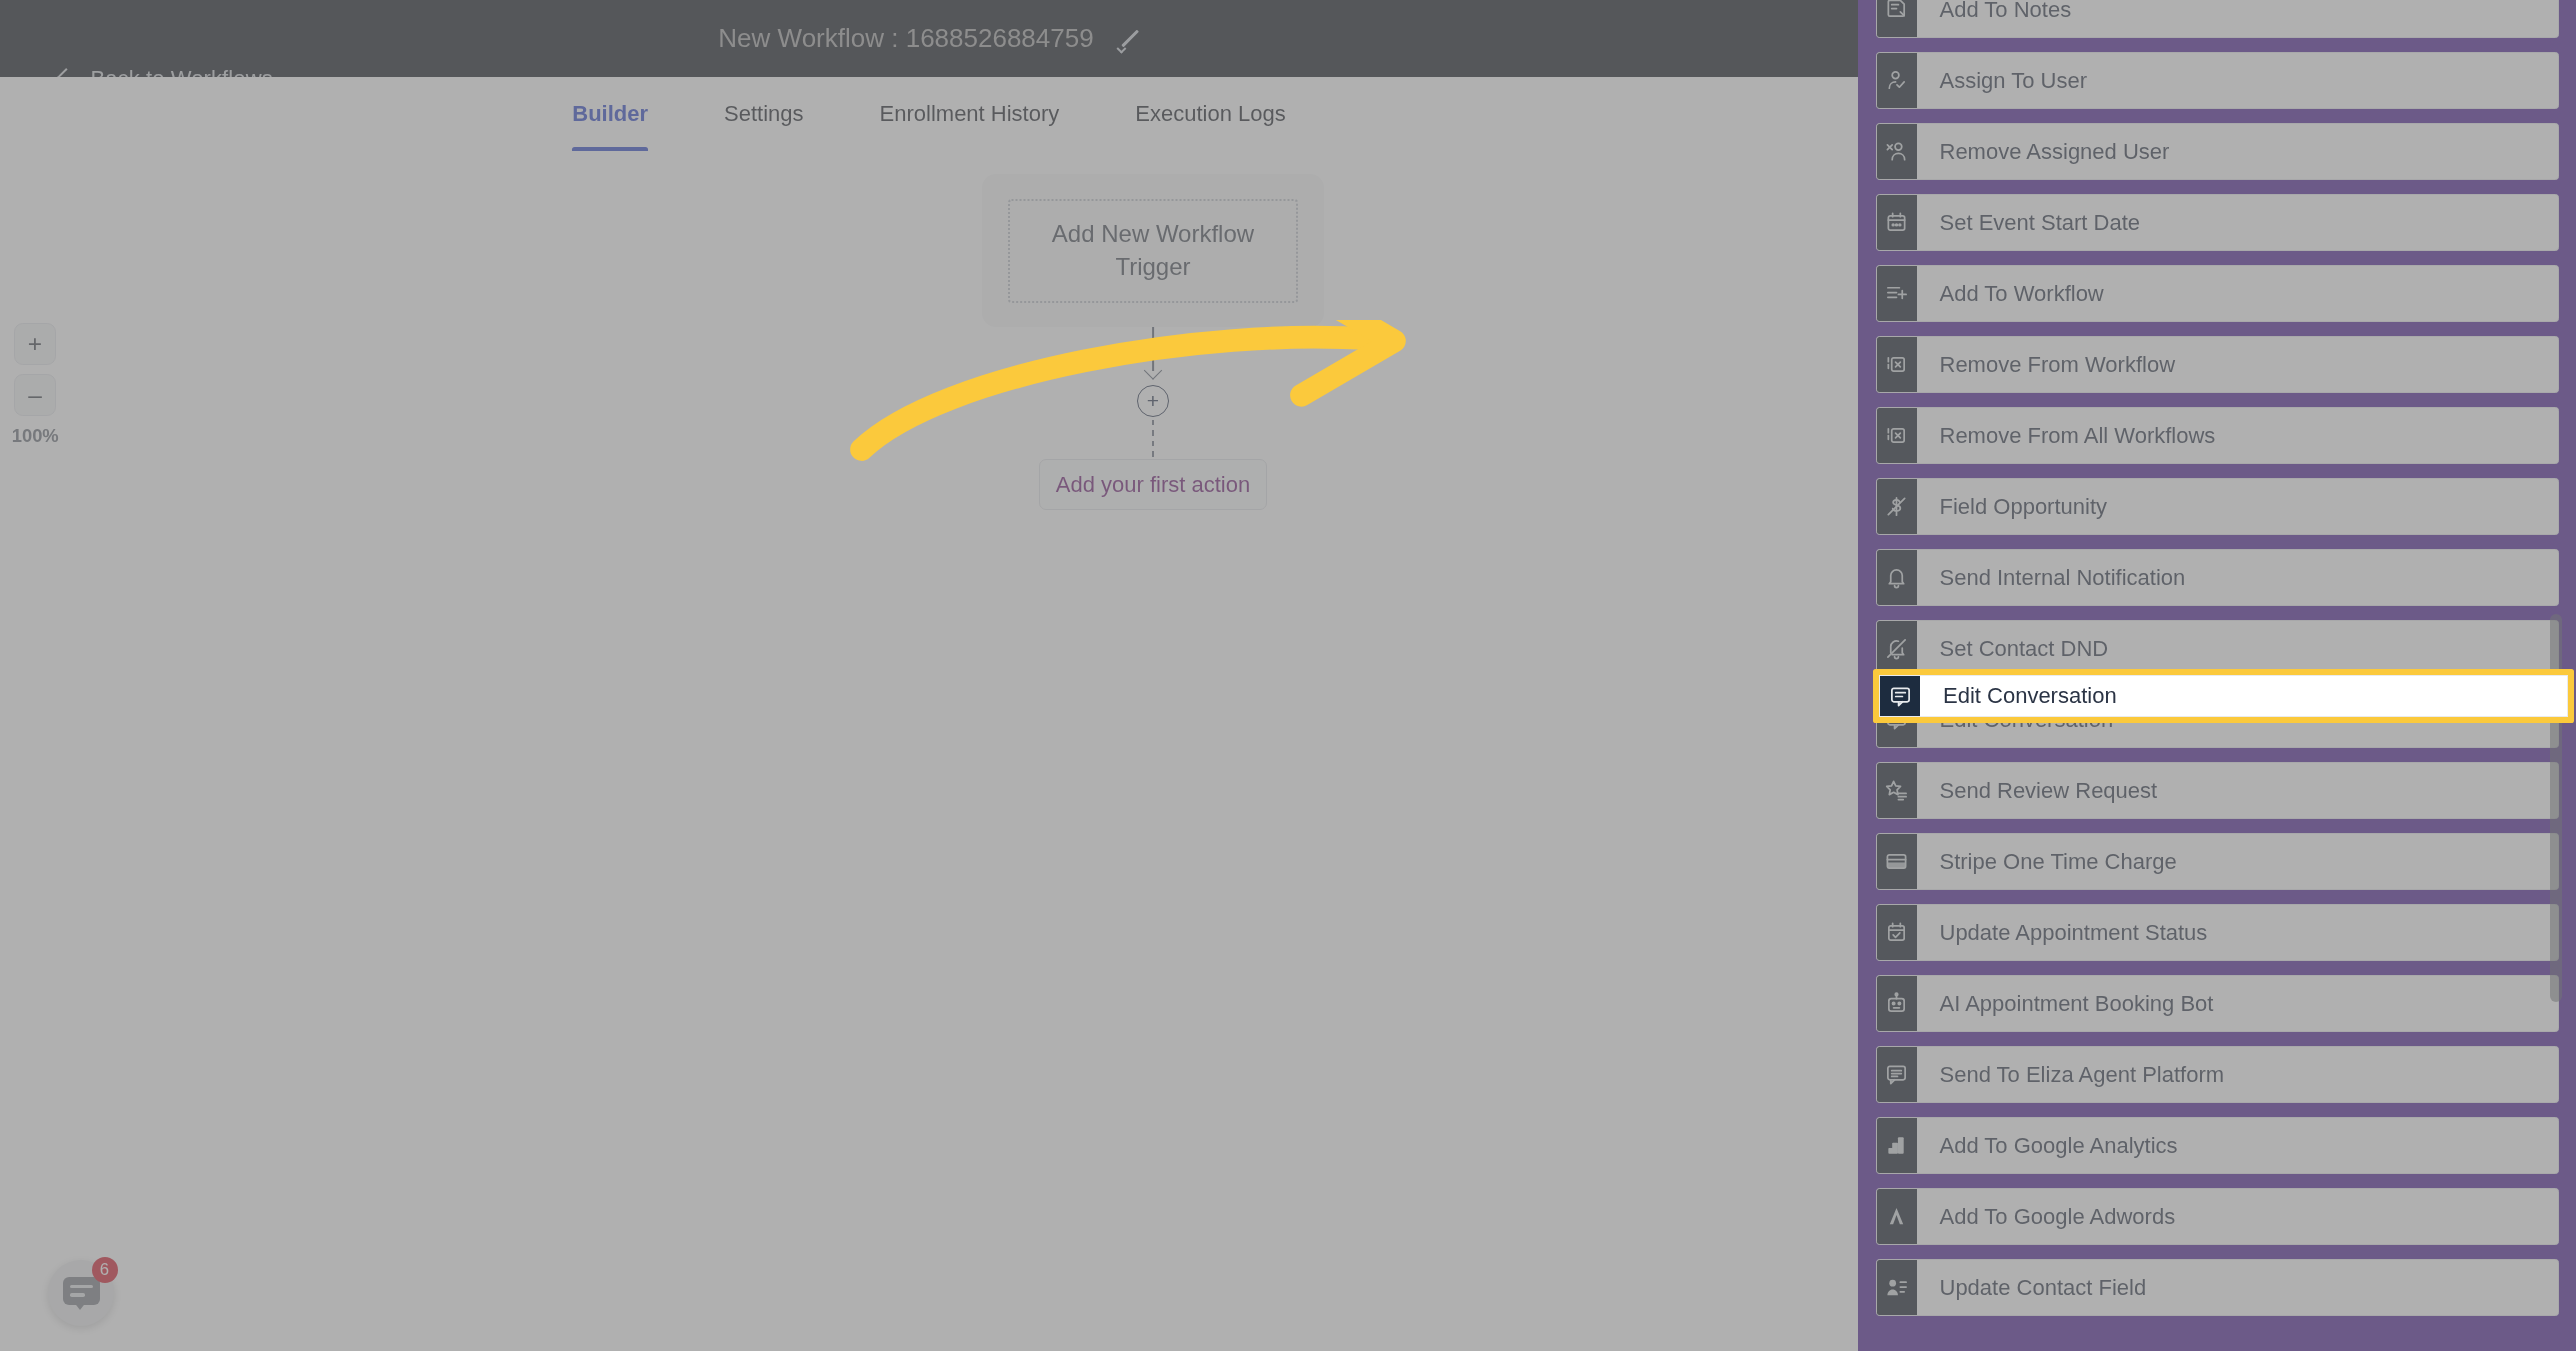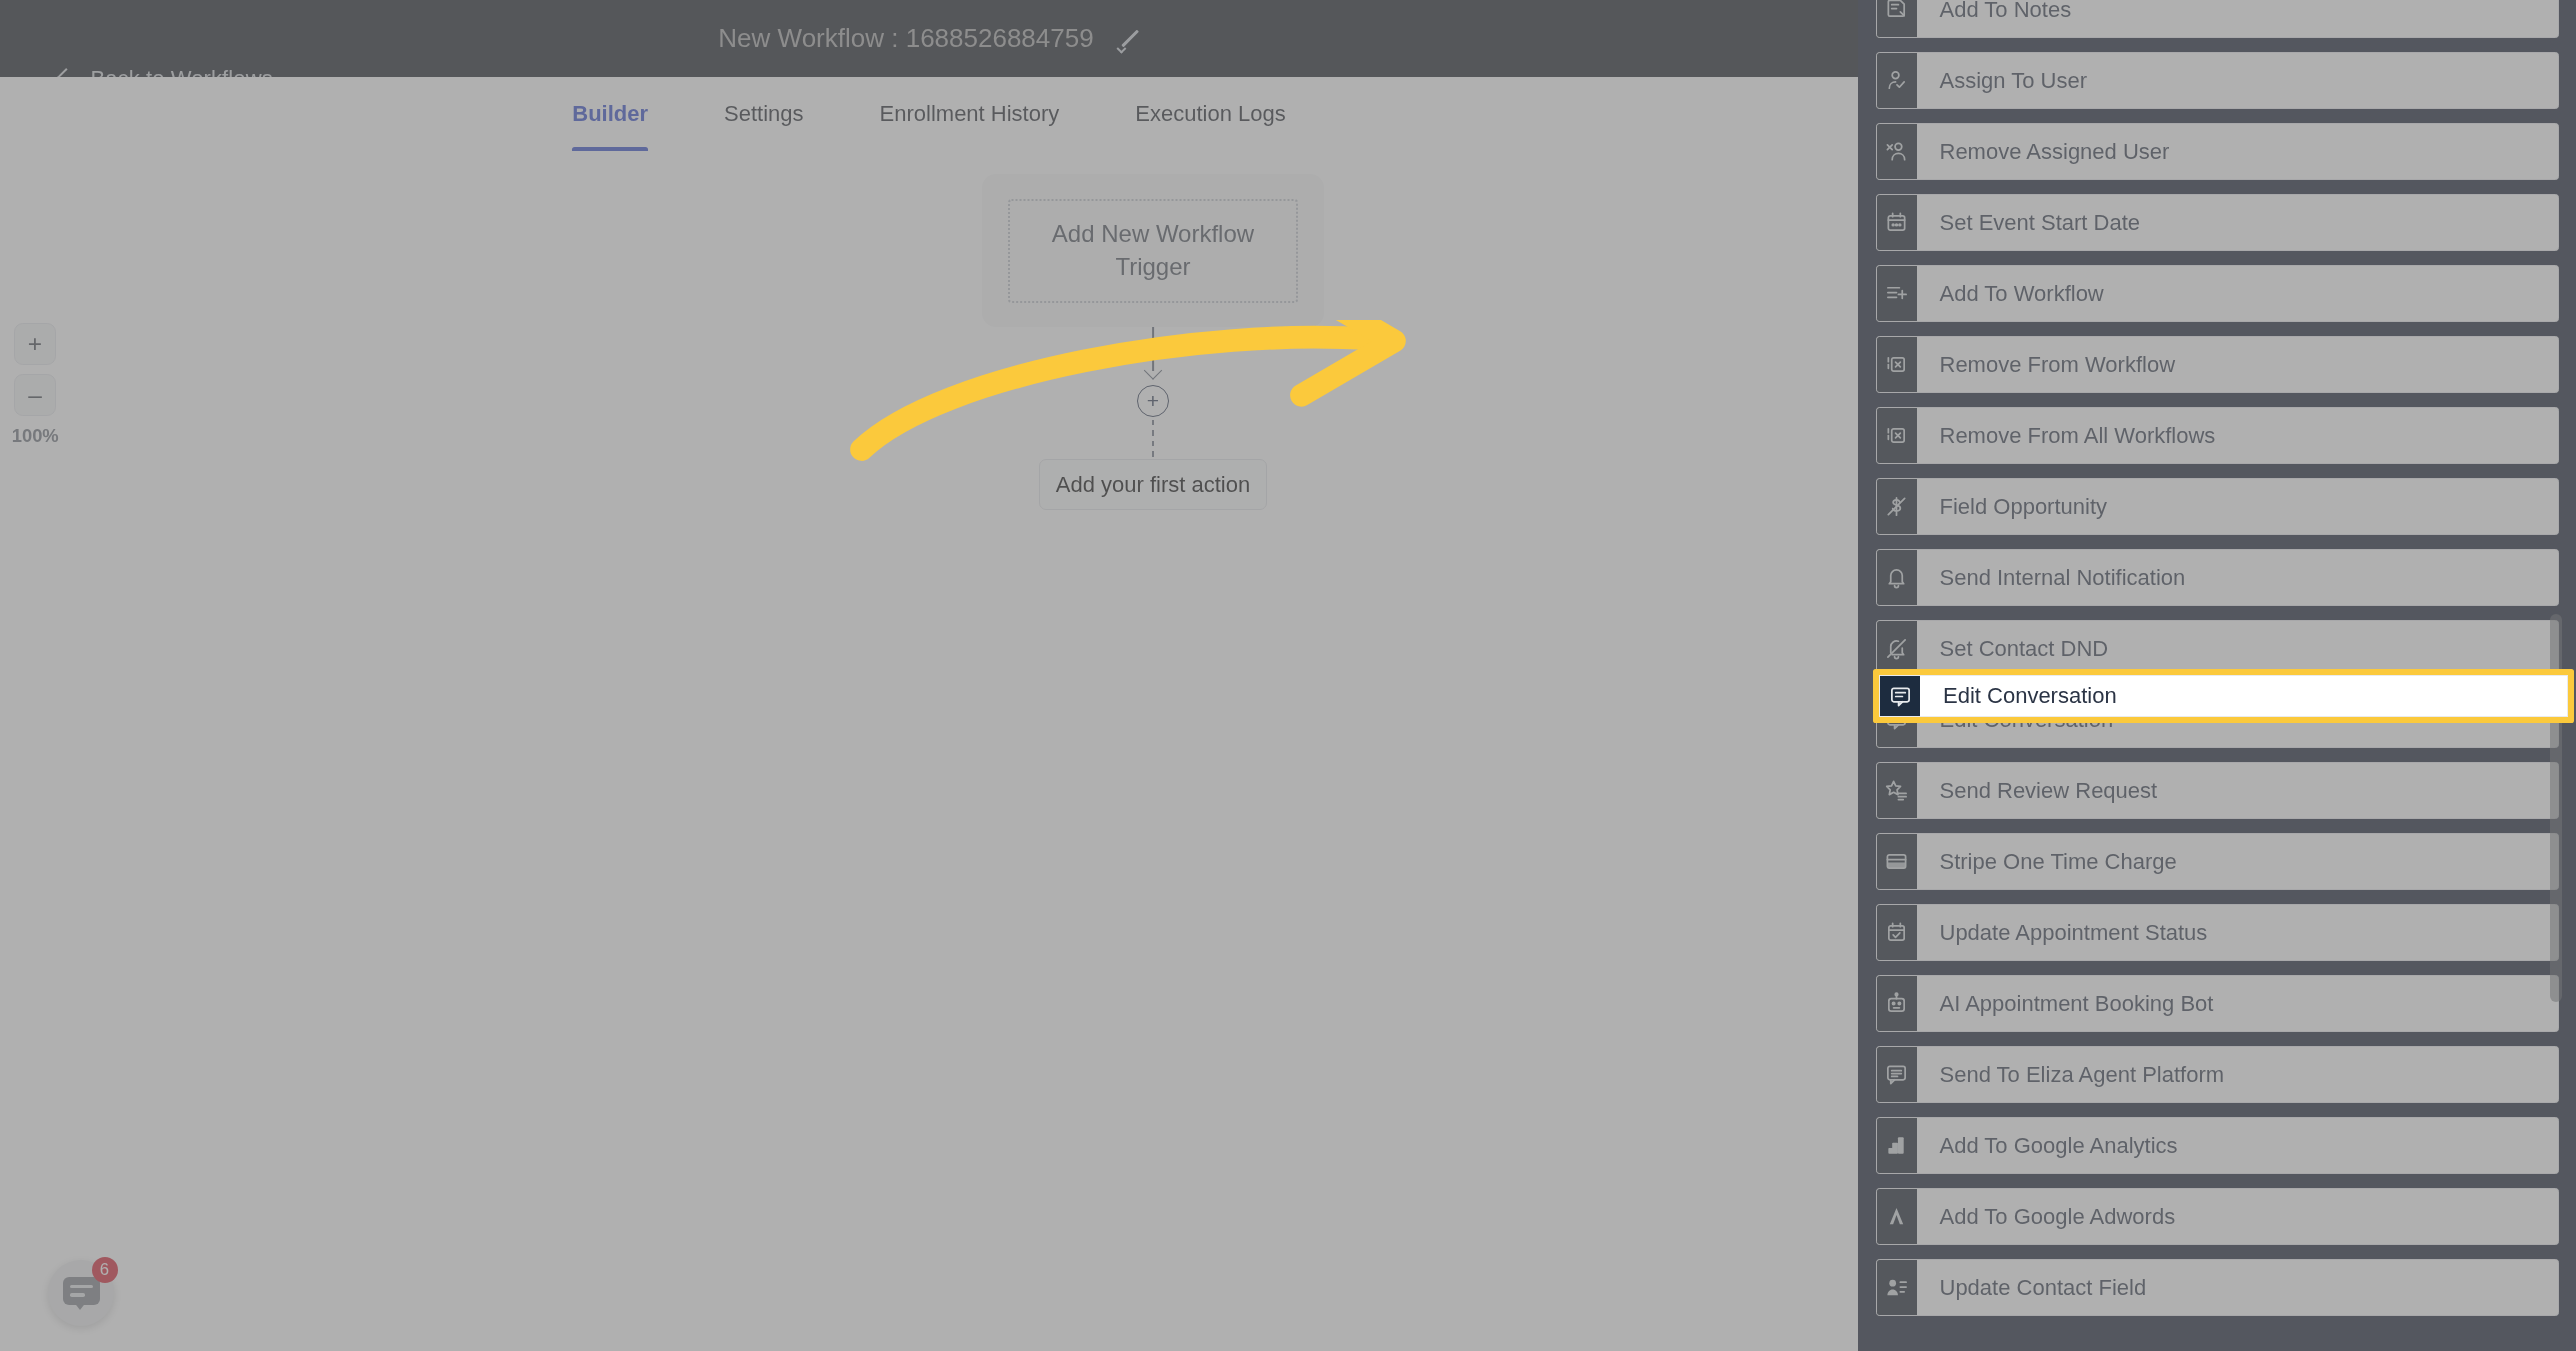--- a/index.html
+++ b/index.html
@@ -99,21 +99,21 @@
     width:30px;height:30px;border-radius:50%;border:1.8px solid #2a3650;
     display:flex;align-items:center;justify-content:center;color:#2a3650;font-size:21px;line-height:1;
     background:#fff;cursor:pointer;
   }
   .dashline{
     width:1.8px;height:39px;margin:0 auto;
     background:repeating-linear-gradient(#6b7280 0 5.3px, transparent 5.3px 10.5px);
   }
   .first-action{
     margin:0 auto;width:226px;height:49px;border:0.9px solid #dfe2e6;border-radius:7px;background:#fafbfc;
-    display:flex;align-items:center;justify-content:center;font-size:22px;color:#000000;cursor:pointer;
+    display:flex;align-items:center;justify-content:center;font-size:22px;color:#701a75;cursor:pointer;
   }
 
   
   .chatfab{
     position:absolute;left:48px;bottom:26px;width:66px;height:66px;border-radius:50%;
     background:#e9eaec;box-shadow:0 2.6px 8.8px rgba(0,0,0,.18);
     display:flex;align-items:center;justify-content:center;cursor:pointer;
   }
   .chat-glyph{position:relative;width:37px;height:33px;}
   .chat-glyph .body{
@@ -126,21 +126,21 @@
   .chat-glyph .l1{position:absolute;left:7px;top:8px;width:23px;height:3.5px;border-radius:1.8px;background:#e3e4e6;}
   .chat-glyph .l2{position:absolute;left:7px;top:16.7px;width:15px;height:3.5px;border-radius:1.8px;background:#e3e4e6;}
   .chatbadge{
     position:absolute;right:-3.5px;top:-3.5px;min-width:26px;height:26px;border-radius:13px;
     background:#d5192b;color:#fff;font-size:16.7px;display:flex;align-items:center;justify-content:center;
     padding:0 5.3px;box-sizing:border-box;
   }
 
   
   .panel{
-    position:absolute;right:0;top:0;width:718px;height:1352px;background:#0f172a;
+    position:absolute;right:0;top:0;width:718px;height:1352px;background:#4c1d95;
     overflow:hidden;
   }
   .panel-list{position:absolute;left:0;top:-19px;width:718px;}
   .act-row{
     position:relative;height:55px;margin:0 17.5px 14px 17.5px;
     border:0.9px solid #e9ebee;border-radius:3.5px;background:#ffffff;
     display:flex;align-items:stretch;cursor:pointer;overflow:hidden;
   }
   .act-icon{
     flex:0 0 auto;width:40px;background:#101a26;display:flex;align-items:center;justify-content:center;

